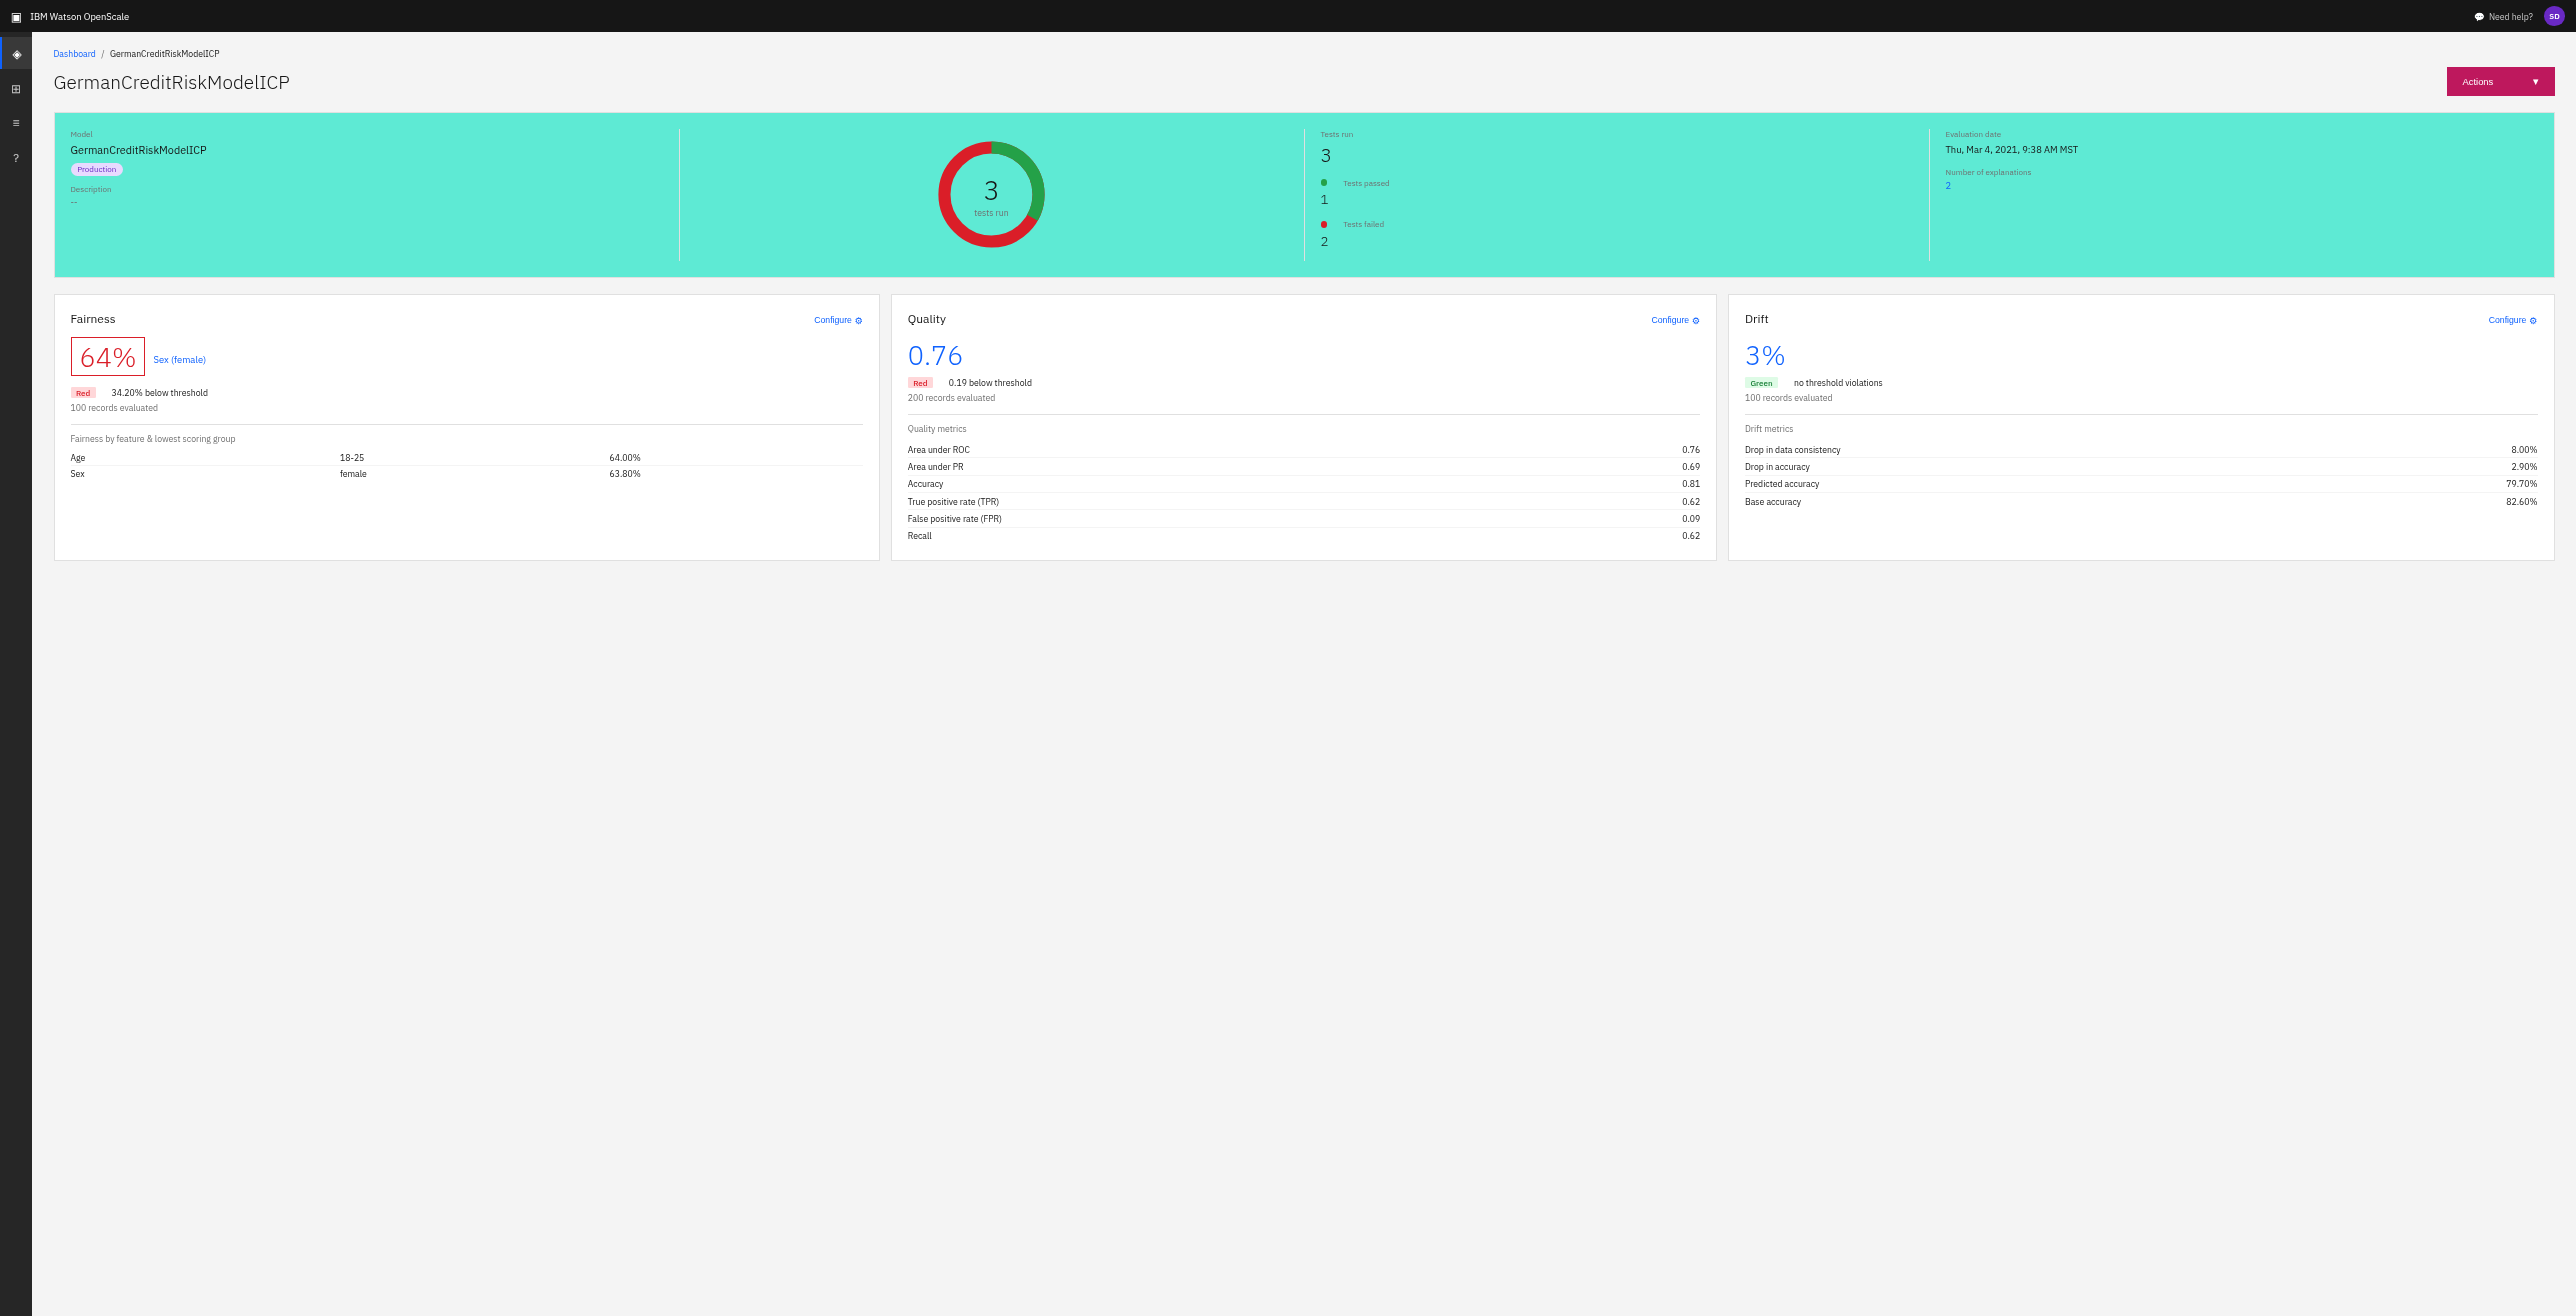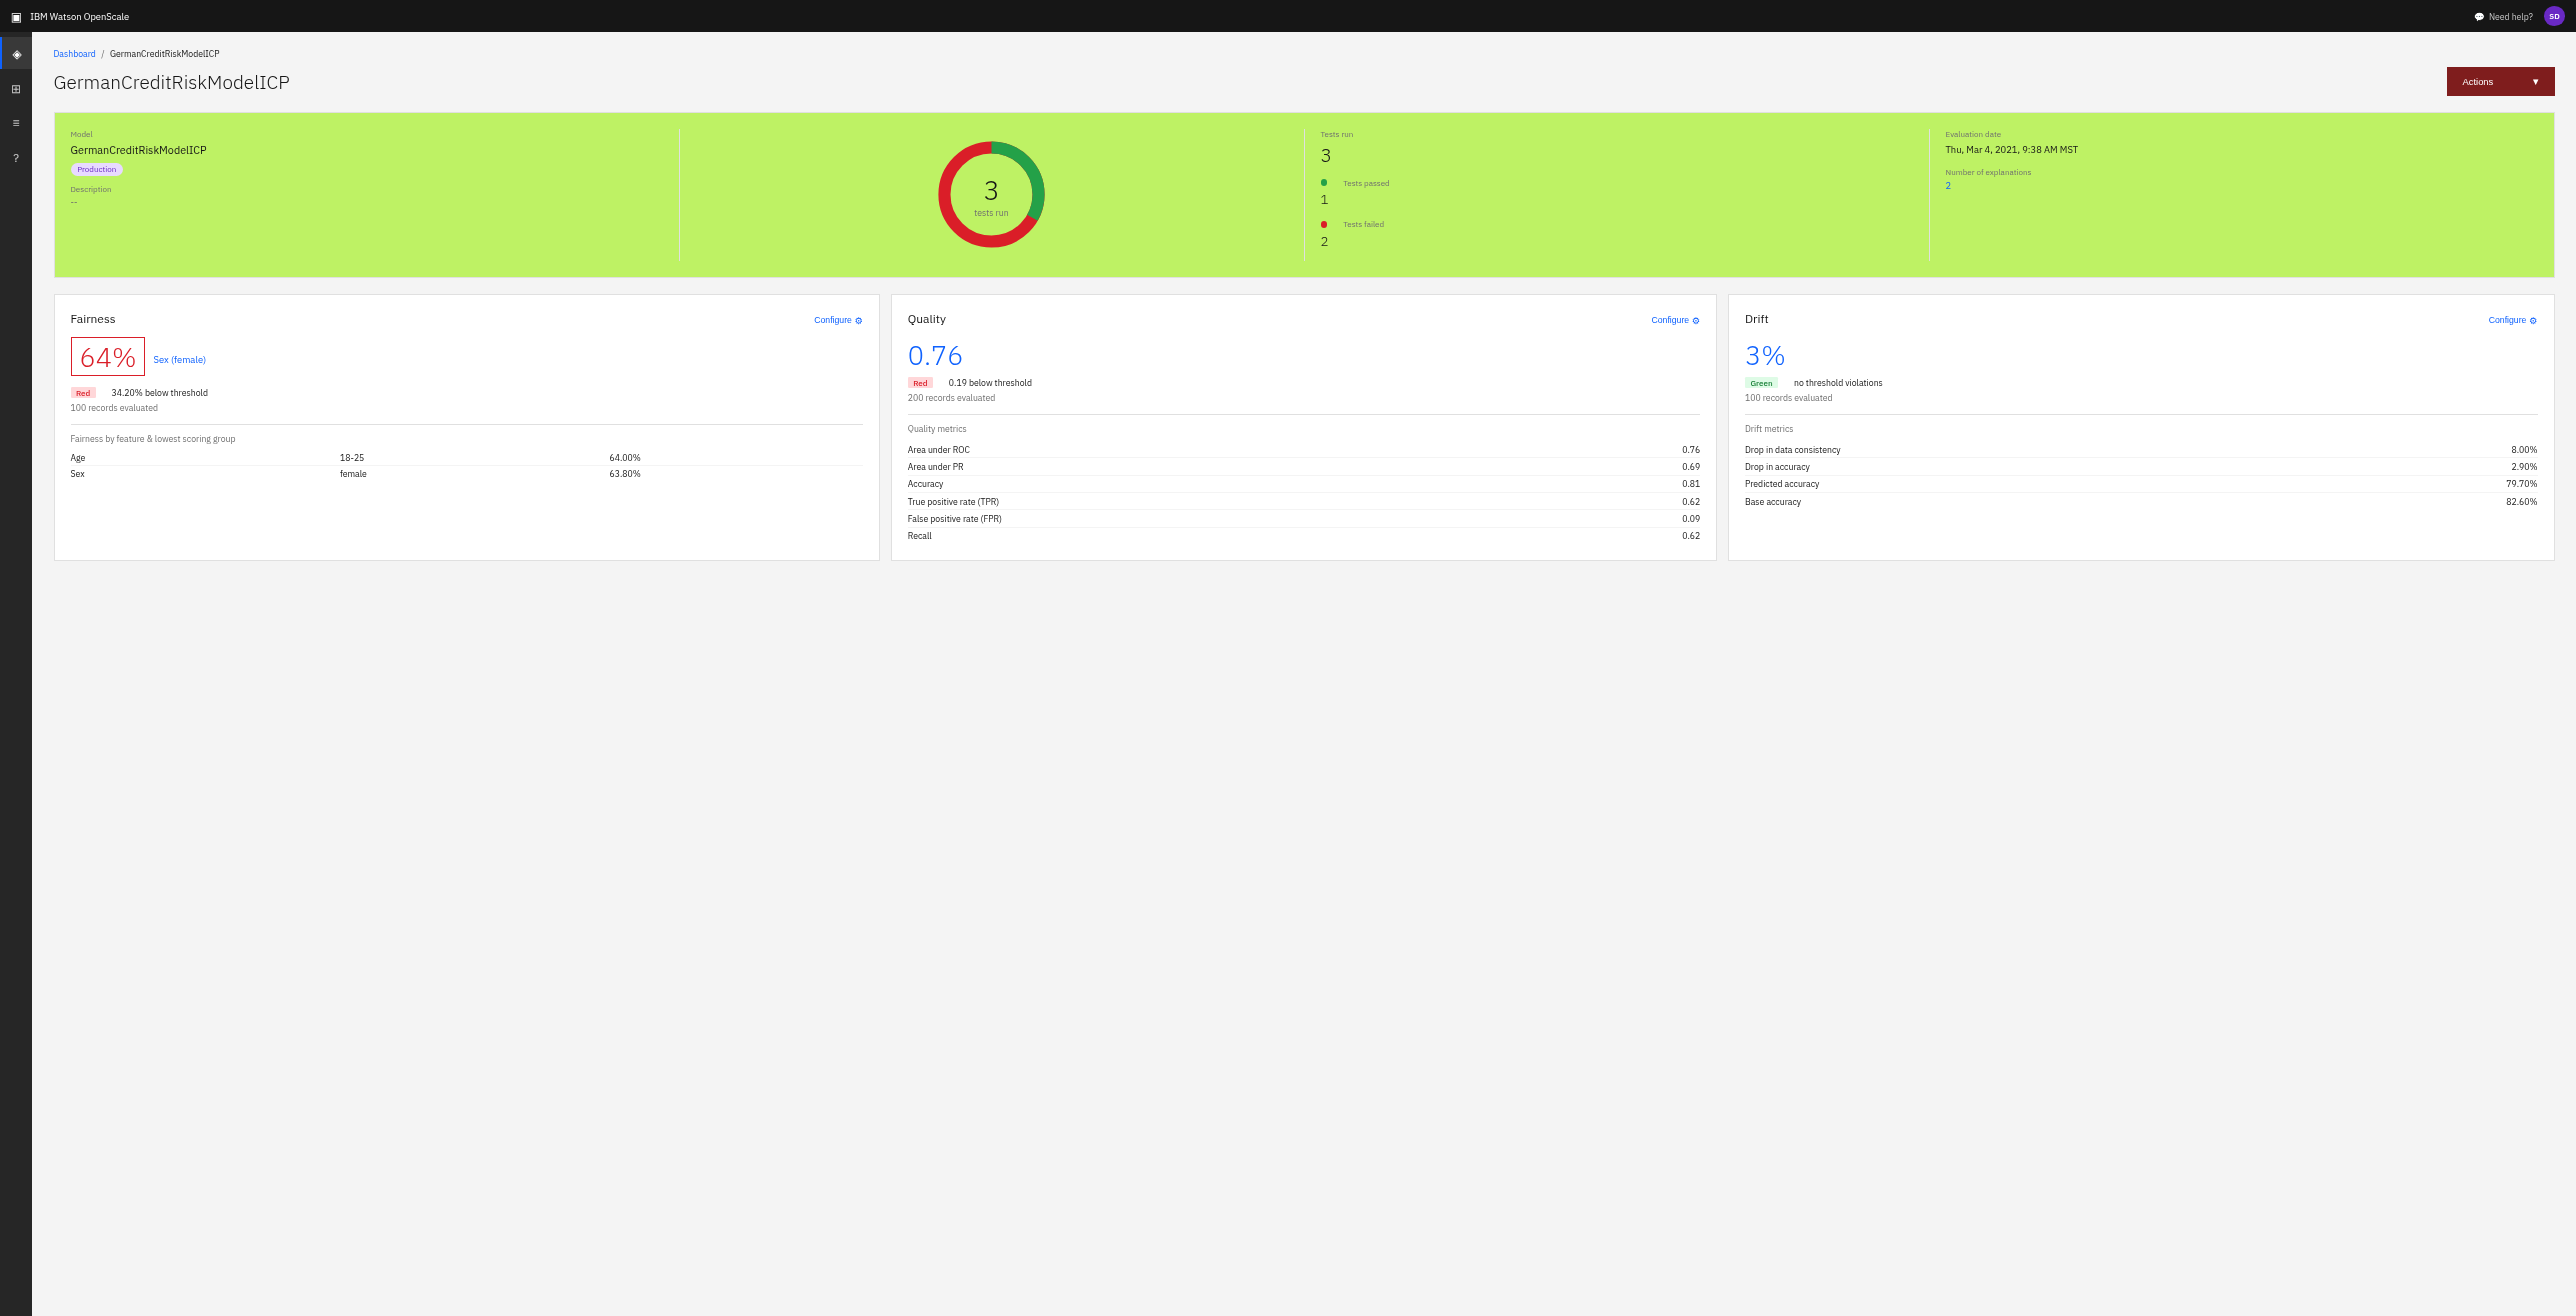--- a/index.html
+++ b/index.html
@@ -71,36 +71,36 @@
 
     
     .page-header {
       display: flex;
       align-items: center;
       justify-content: space-between;
       margin-bottom: 16px;
     }
     .page-title { font-size: 19px; font-weight: 300; color: #161616; }
     .actions-btn {
-      background: #7f1d1d;
+      background: #be185d;
       color: #fff;
       border: none;
       padding: 8px 16px;
       font-size: 9.4px;
       cursor: pointer;
       display: flex;
       align-items: center;
       gap: 5.4px;
       min-width: 108px;
       justify-content: space-between;
     }
 
     
     .summary-card {
-      background: #bef264;
+      background: #5eead4;
       border: 0.7px solid #e0e0e0;
       padding: 16px;
       margin-bottom: 16px;
       display: flex;
       gap: 0;
     }
     .summary-model { flex: 1; border-right: 0.7px solid #e0e0e0; padding-right: 16px; }
     .summary-chart { flex: 1; display: flex; align-items: center; justify-content: center; border-right: 0.7px solid #e0e0e0; padding: 0 16px; }
     .summary-stats { flex: 1; padding: 0 16px; border-right: 0.7px solid #e0e0e0; }
     .summary-eval { flex: 1; padding-left: 16px; }

